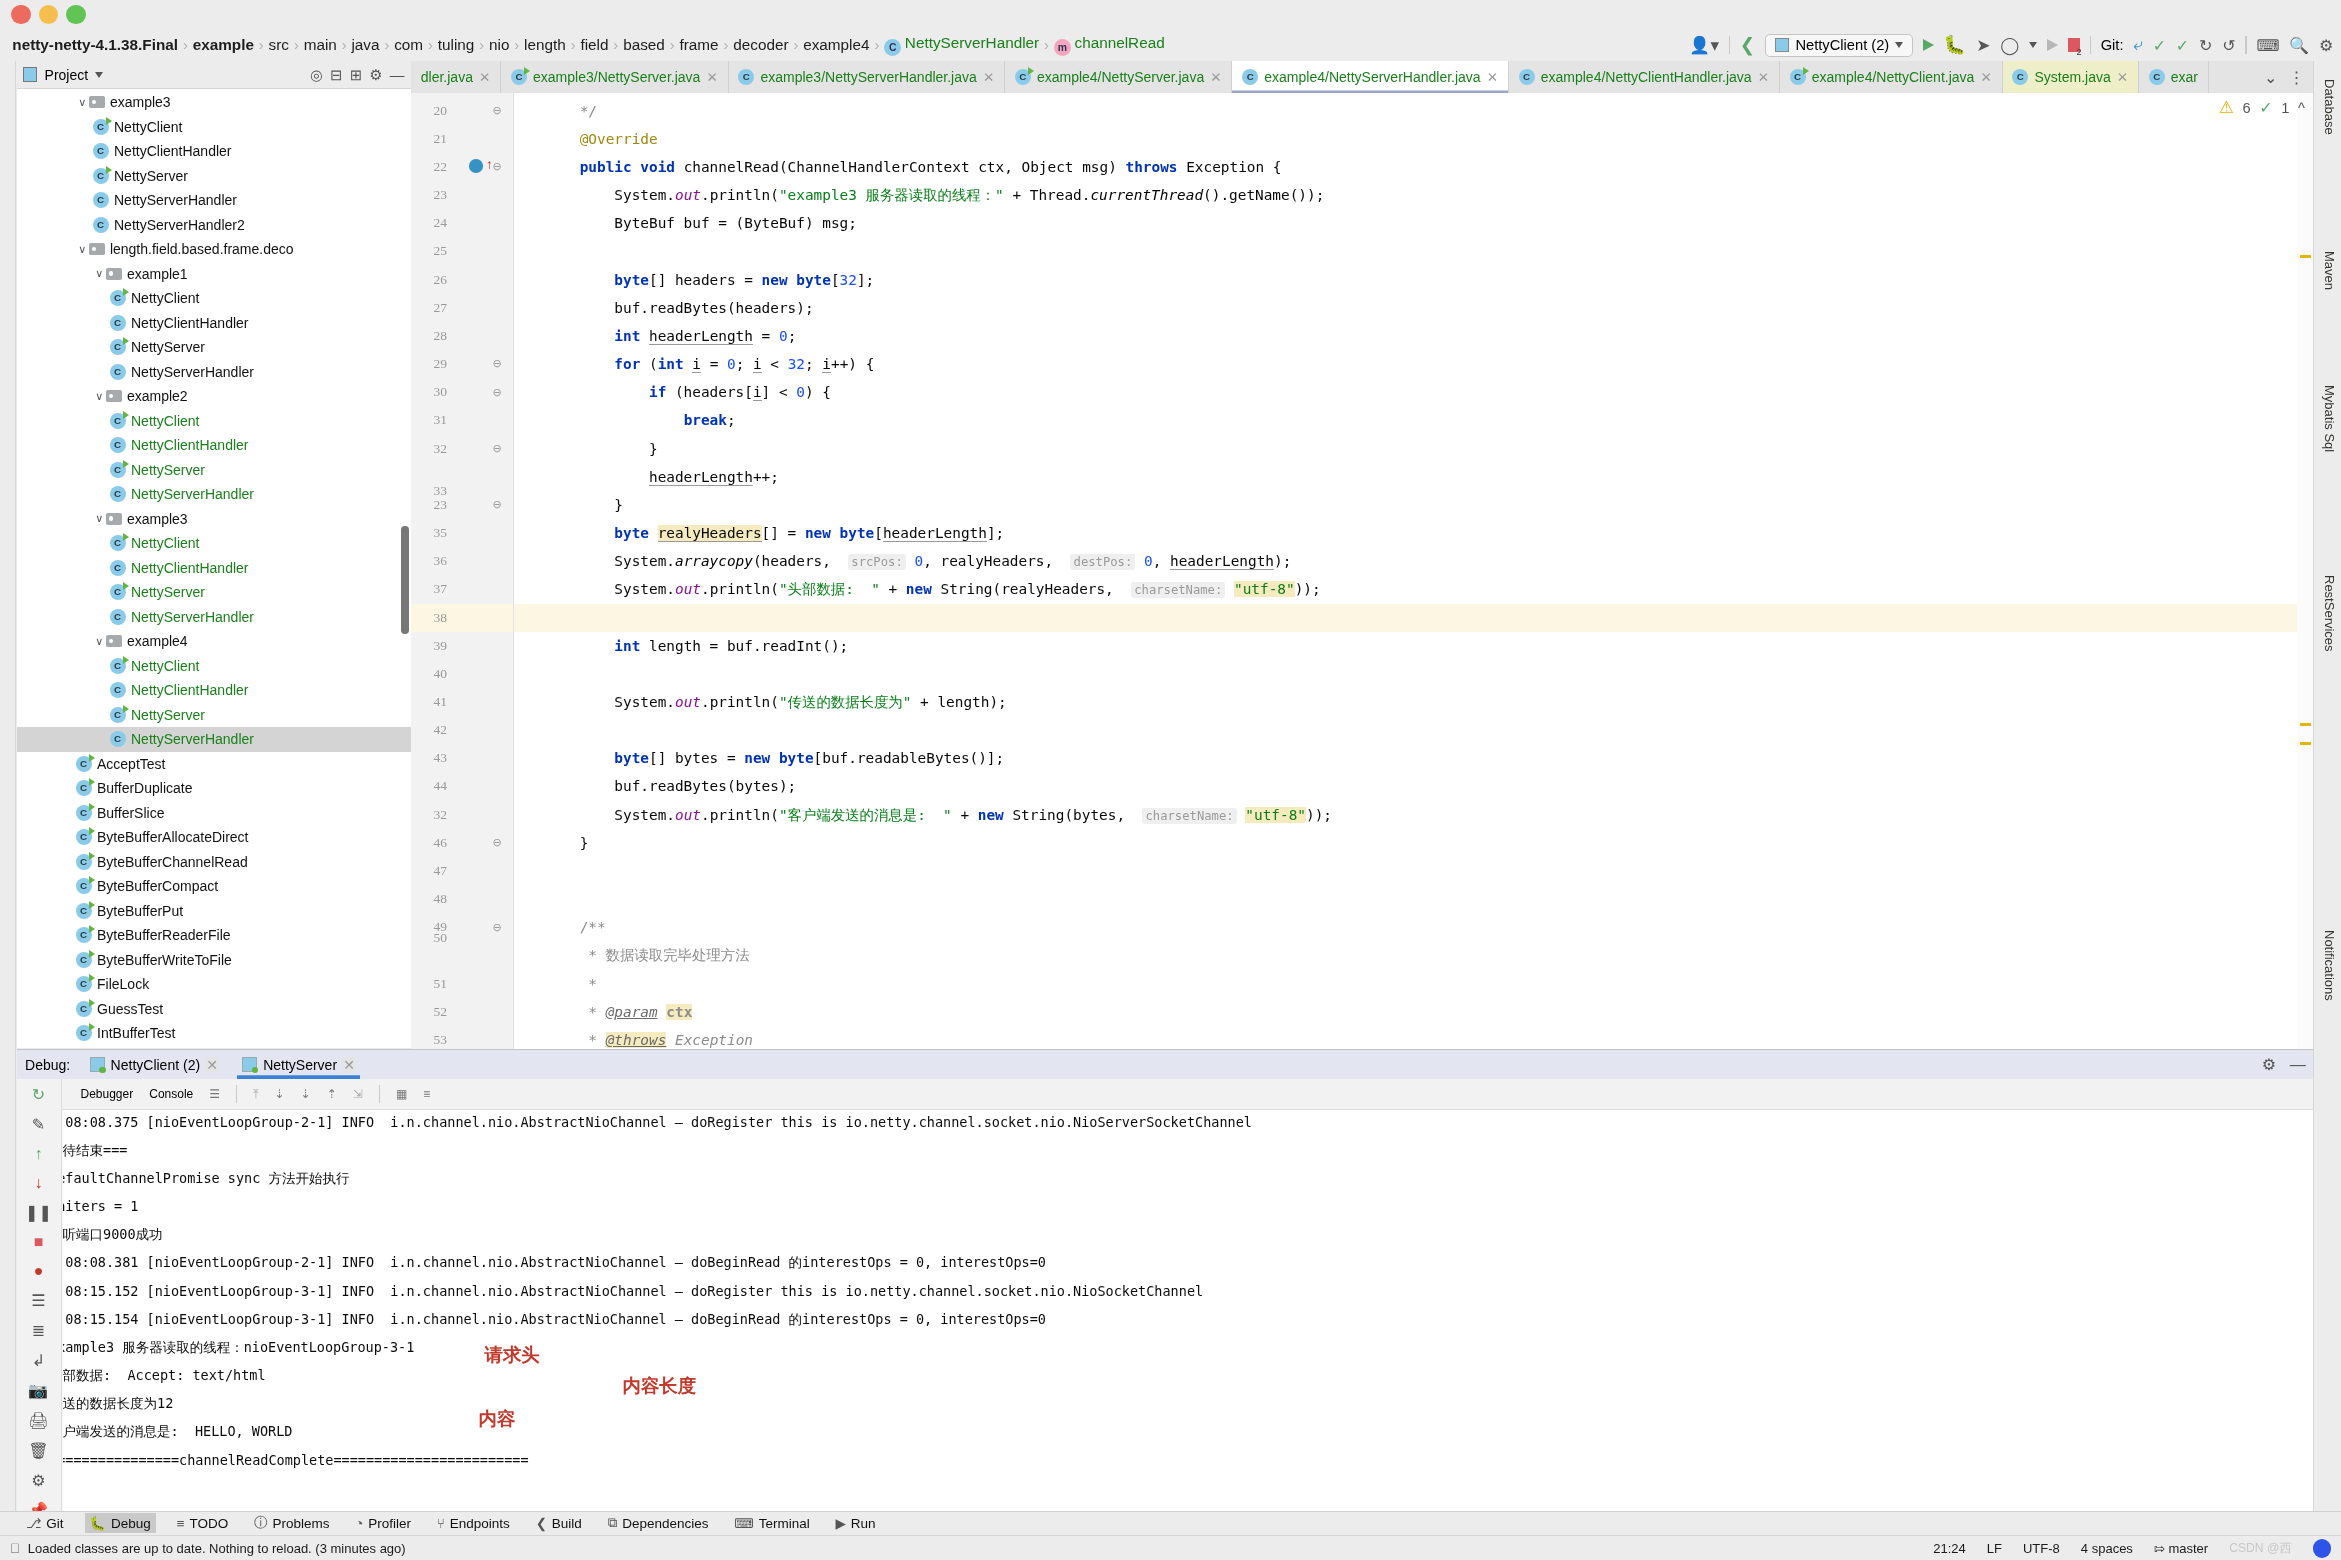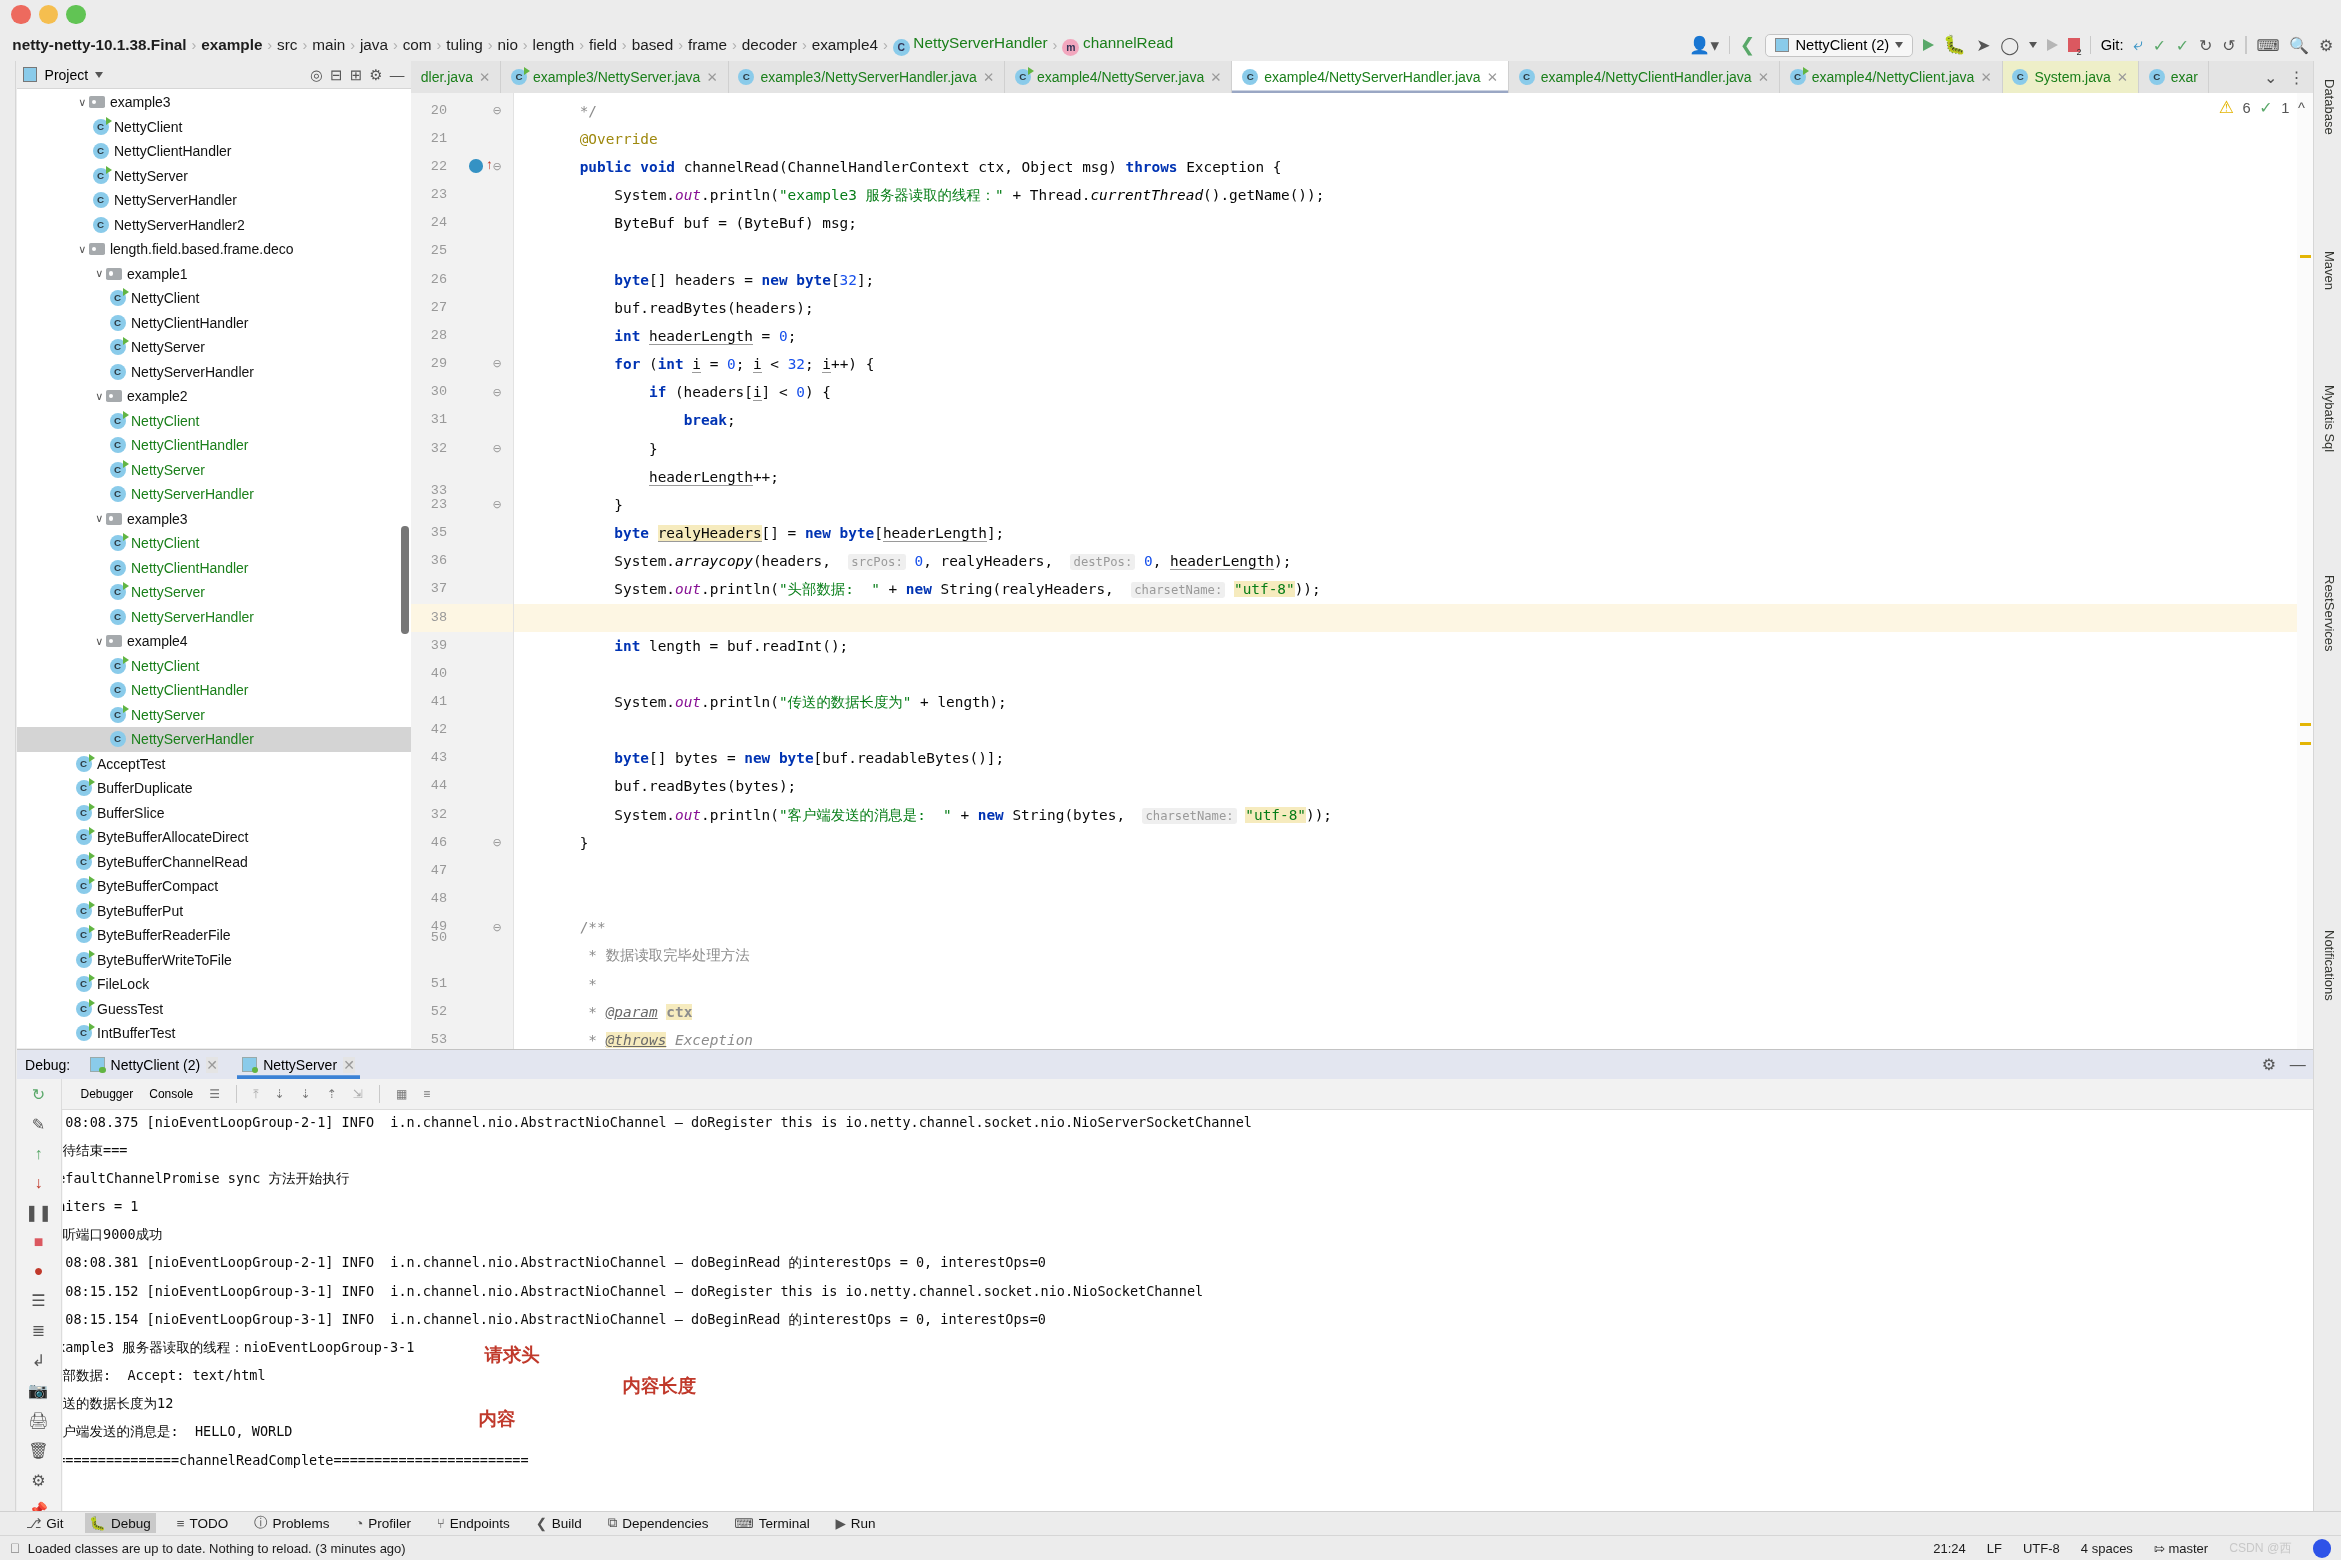--- a/index.html
+++ b/index.html
@@ -90,21 +90,21 @@
              border-left:6.7px solid #62B543; border-top:4.3px solid transparent;
              border-bottom:4.3px solid transparent; }
   #tabs-right { position:absolute; right:29px; top:61px; height:32px; display:flex;
                 align-items:center; gap:11px; padding:0 8.6px; background:#E4E4E4; }
 
   
   #editor { position:absolute; left:411px; top:93px; right:29px; height:956px;
             background:#FFFFFF; overflow:hidden; }
   #gutter { position:absolute; left:0; top:0; width:103px; height:100%; background:#F2F2F2;
             border-right:0.6px solid #E2E2E2; }
-  .ln { position:absolute; right:66px; font-family:Liberation Mono, monospace;
+  .ln { position:absolute; right:66px; font-family:Liberation Serif, serif;
         font-size:13.5px; color:#999; }
   .fold { position:absolute; left:80px; width:12.2px; text-align:center; color:#999; font-size:11px;}
   #code { position:absolute; left:103px; top:0; right:0; bottom:0;
           font-family:"DejaVu Sans Mono", monospace; font-size:14.4px; color:#080808;
           white-space:pre; }
   .cl { position:absolute; left:31px; height:28px; line-height:28px; }
   .hl-line { position:absolute; left:0; right:0; height:28px; background:#FDF6E3; }
   .kw { color:#0033B3; font-weight:bold; }
   .str { color:#067D17; }
   .num { color:#1750EB; }
@@ -163,21 +163,21 @@
 
 <div id="titlebar">
   <div class="traffic">
     <div class="tl r"></div>
     <div class="tl y"></div>
     <div class="tl g"></div>
   </div>
 </div>
 
 <div id="navbar">
-    <span class="crumb b">netty-netty-10.1.38.Final</span>
+    <span class="crumb b">netty-netty-4.1.38.Final</span>
     <span class="crumb-sep">›</span>
     <span class="crumb b">example</span>
     <span class="crumb-sep">›</span>
     <span class="crumb">src</span>
     <span class="crumb-sep">›</span>
     <span class="crumb">main</span>
     <span class="crumb-sep">›</span>
     <span class="crumb">java</span>
     <span class="crumb-sep">›</span>
     <span class="crumb">com</span>

